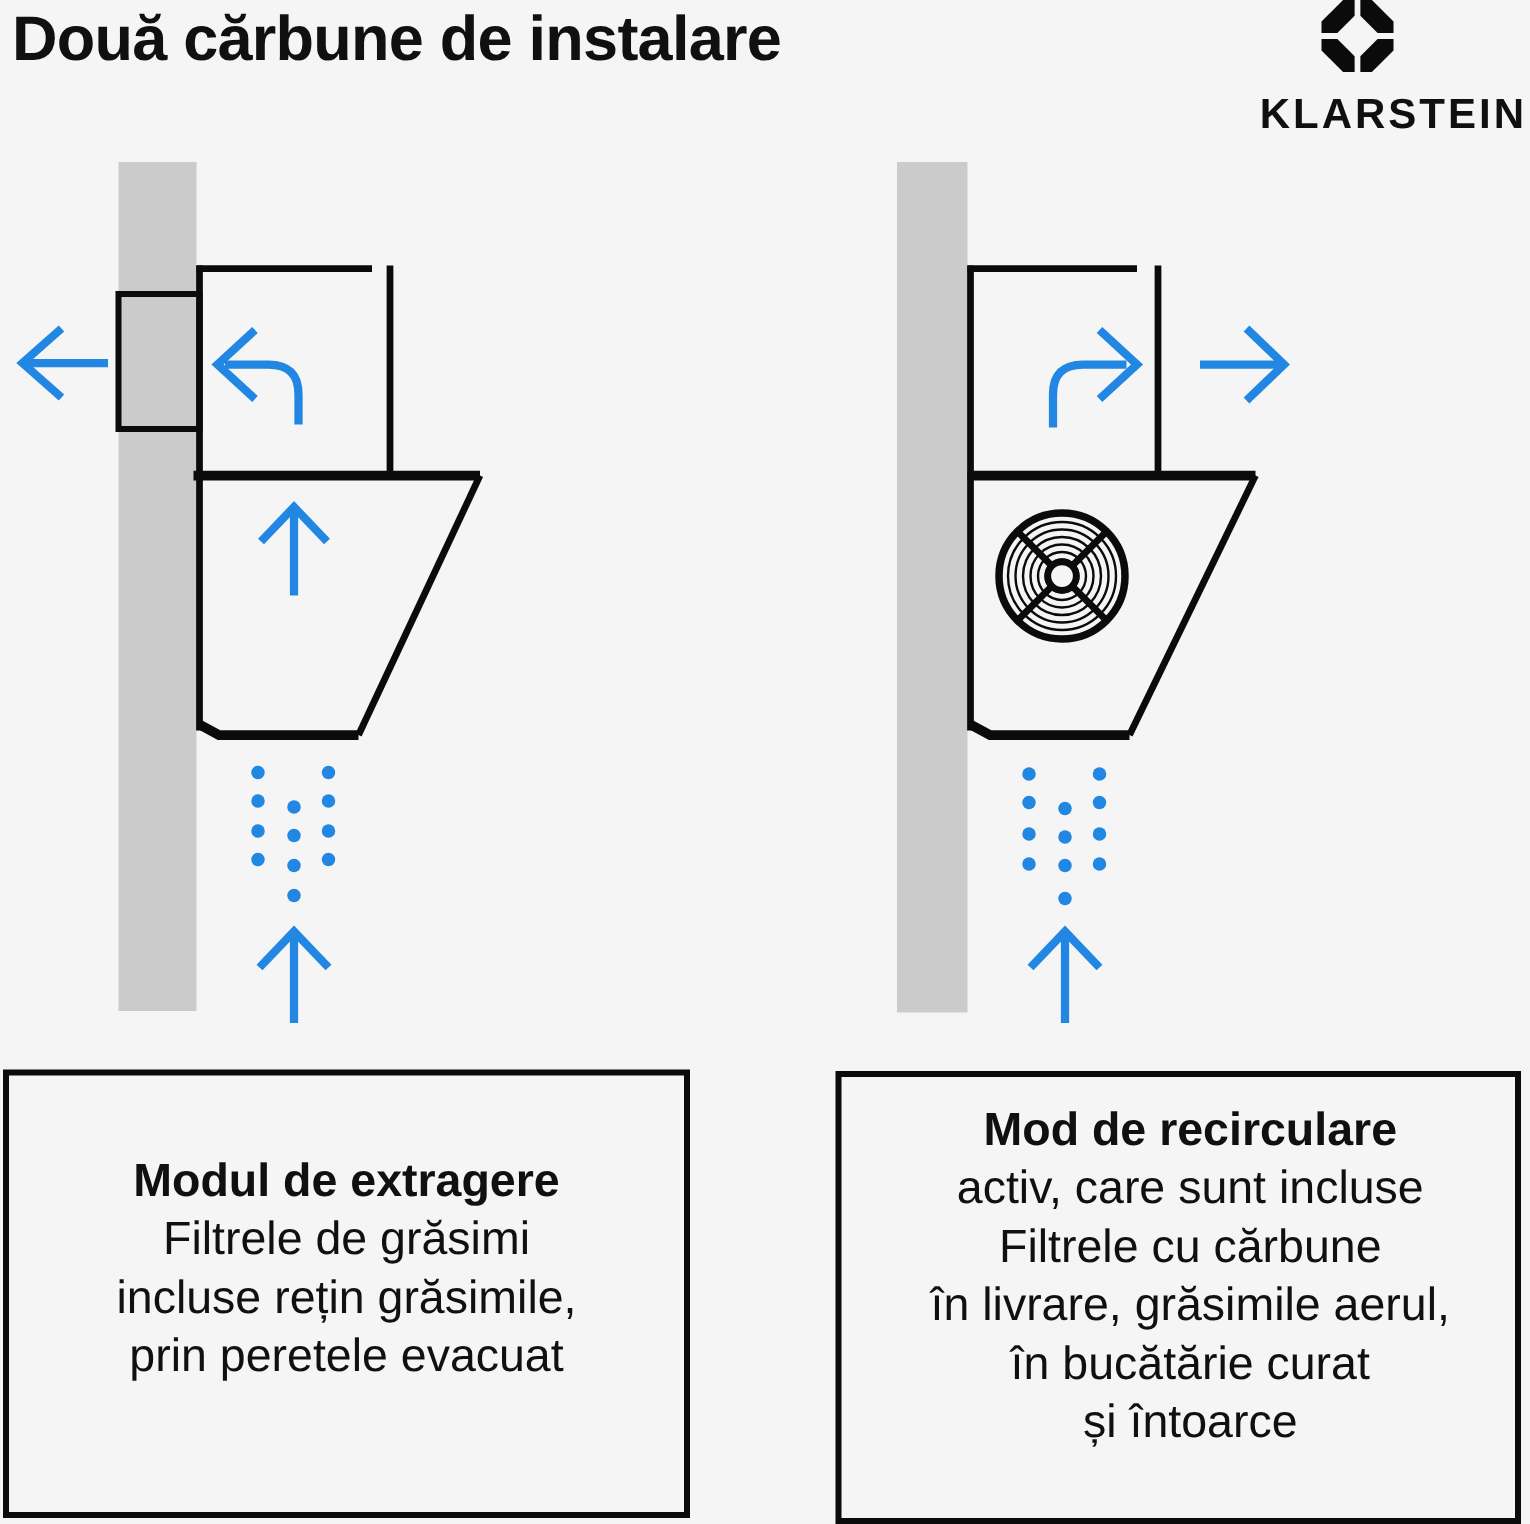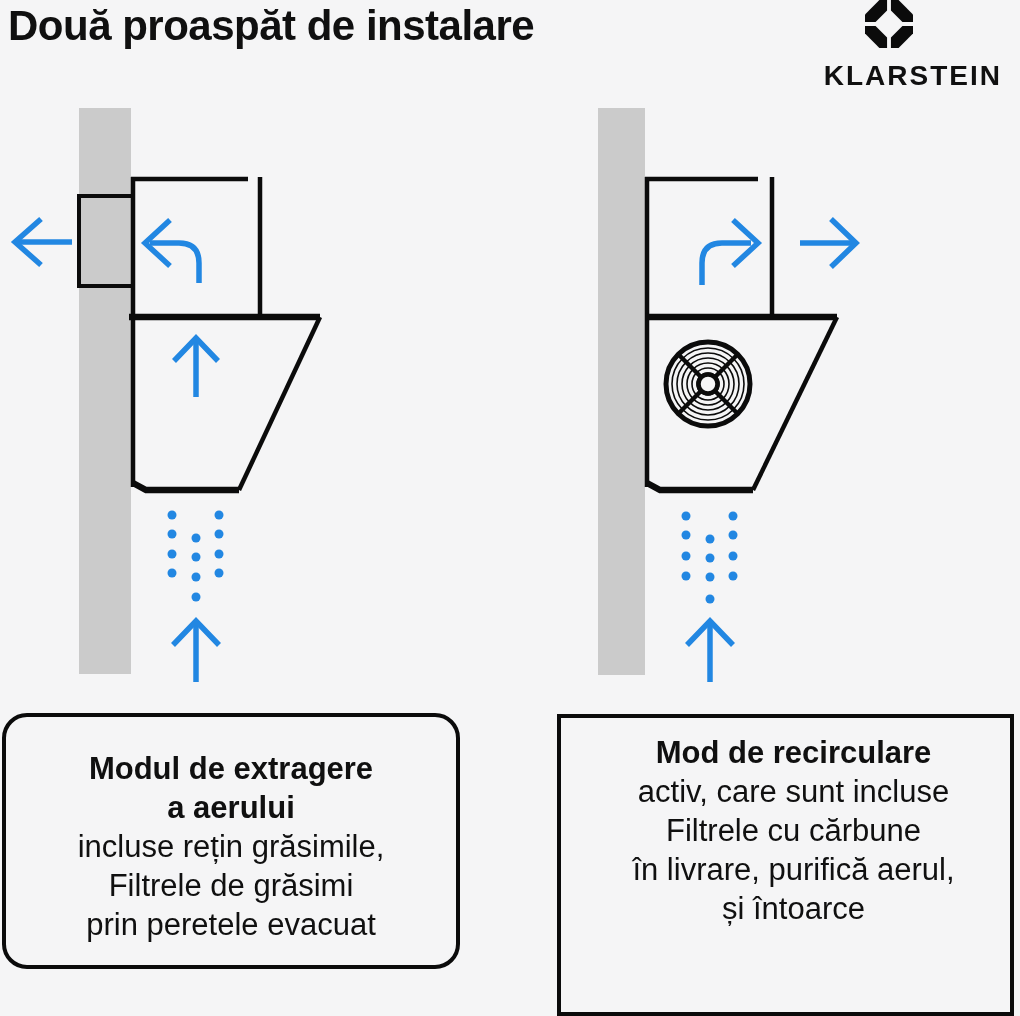--- a/index.html
+++ b/index.html
@@ -15,21 +15,21 @@
   .canvas{
     position:relative;width:1020px;height:1016px;margin:0 auto;
     background:var(--page-bg);overflow:hidden;color:var(--text-color);
   }
   
   .page-title{
     position:absolute;left:8px;top:0px;
     font-size:42px;font-weight:700;letter-spacing:-0.5px;line-height:52px;
     white-space:nowrap;
   }
-  .brand{position:absolute;right:16px;top:0;width:230px;text-align:center;}
+  .brand{position:absolute;right:0;top:0;width:230px;text-align:center;}
   .brand-logo{display:block;margin:0 auto;width:52px;height:48px;}
   .brand-logo svg{display:block;width:100%;height:100%;}
   .brand-name{
     margin-top:12px;font-size:28px;font-weight:700;letter-spacing:2px;
     white-space:nowrap;text-align:right;padding-right:2px;
   }
   
   .diagram-svg{position:absolute;left:0;top:0;width:1020px;height:1016px;}
   .wall{fill:var(--wall-gray);}
   .duct{fill:var(--wall-gray);stroke:var(--line-black);stroke-width:4;}
@@ -39,31 +39,31 @@
   .k-dot{fill:var(--accent-blue);stroke:none;}
   .fan-ring{fill:none;stroke:var(--line-black);stroke-width:5;}
   .fan-thin{fill:none;stroke:var(--line-black);stroke-width:1.6;}
   .fan-spoke{fill:none;stroke:var(--line-black);stroke-width:4.5;}
   .fan-hub{fill:var(--page-bg);stroke:var(--line-black);stroke-width:4.5;}
   
   .caption-box{
     position:absolute;border:4px solid var(--line-black);
     background:var(--page-bg);text-align:center;
   }
-  .caption-box.left{left:2px;top:713px;width:458px;height:256px;padding-top:32px;border-radius:25px;}
+  .caption-box.left{left:2px;top:713px;width:458px;height:299px;padding-top:50px;}
   .caption-box.right{left:557px;top:714px;width:457px;height:302px;padding-top:15px;padding-left:16px;}
   .cap-title{font-size:31px;font-weight:700;line-height:39px;}
   .cap-body{font-size:31px;font-weight:400;line-height:39px;}
 </style>
 </head>
 <body>
 
 <div class="canvas">
 
-  <h1 class="page-title">Două proaspăt de instalare</h1>
+  <h1 class="page-title">Două cărbune de instalare</h1>
 
   <div class="brand">
     <span class="brand-logo">
       <svg viewBox="0 0 100 100" aria-hidden="true">
         <path d="M46,0 L30,0 L0,30 L0,46 L22,46 L46,22 Z" fill="#0b0b0b"></path>
         <path d="M54,0 L70,0 L100,30 L100,46 L78,46 L54,22 Z" fill="#0b0b0b"></path>
         <path d="M46,100 L30,100 L0,70 L0,54 L22,54 L46,78 Z" fill="#0b0b0b"></path>
         <path d="M54,100 L70,100 L100,70 L100,54 L78,54 L54,78 Z" fill="#0b0b0b"></path>
       </svg>
     </span>
@@ -162,34 +162,34 @@
       <g>
         <path class="k-blue" d="M710,682 V624"></path>
         <path class="k-blue" d="M687,645 L710,621 L733,645"></path>
       </g>
     </g>
   </svg>
 
   <div class="caption-box left">
     <div class="cap-title">
       <div>Modul de extragere</div>
-      <div>a aerului</div>
     </div>
     <div class="cap-body">
+      <div>Filtrele de grăsimi</div>
       <div>incluse rețin grăsimile,</div>
-      <div>Filtrele de grăsimi</div>
       <div>prin peretele evacuat</div>
     </div>
   </div>
 
   <div class="caption-box right">
     <div class="cap-title">
       <div>Mod de recirculare</div>
     </div>
     <div class="cap-body">
       <div>activ, care sunt incluse</div>
       <div>Filtrele cu cărbune</div>
-      <div>în livrare, purifică aerul,</div>
+      <div>în livrare, grăsimile aerul,</div>
+      <div>în bucătărie curat</div>
       <div>și întoarce</div>
     </div>
   </div>
 
 </div>
 
 </body></html>

